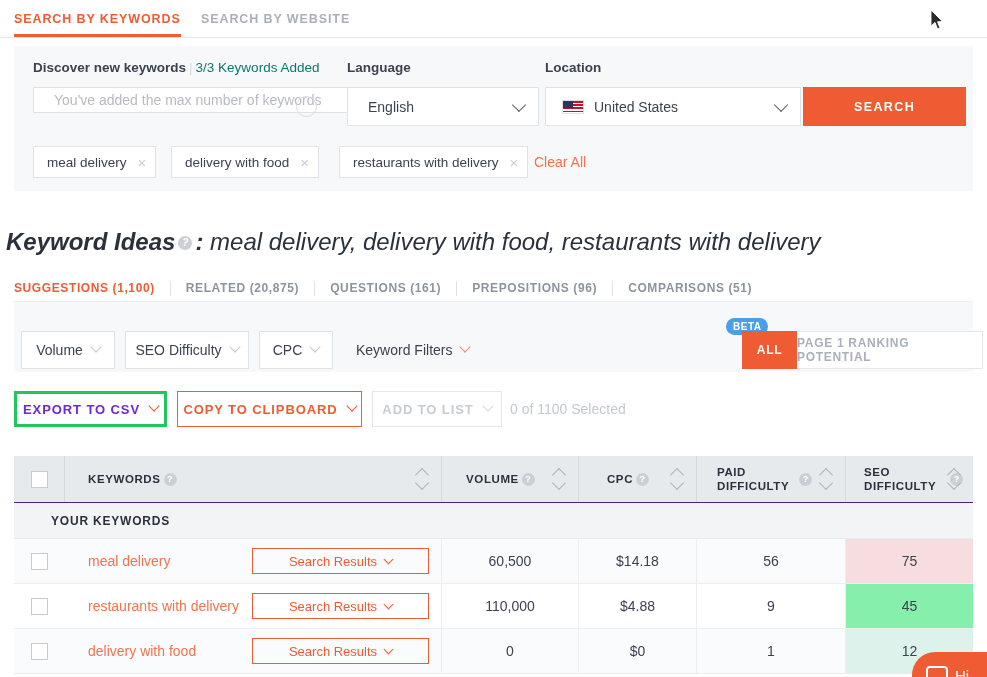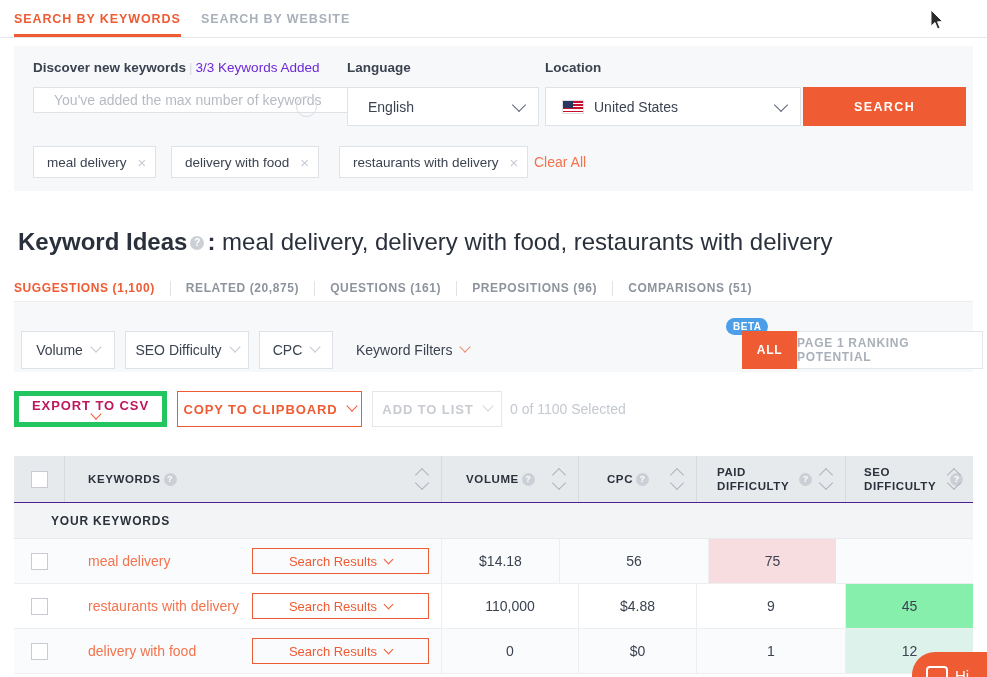--- a/index.html
+++ b/index.html
@@ -48,21 +48,21 @@
     box-sizing: border-box;
   }
   .fld-label {
     position: absolute;
     font-size: 13.5px;
     color: #3b4250;
     font-weight: bold;
   }
   .fld-label .sub {
     font-weight: normal;
-    color: #6d28d9;
+    color: #0f766e;
   }
   .fld-label .pipe { color: #d9dce0; font-weight: normal; padding: 0 3px;}
   #lbl-discover { left: 19px; top: 14px; }
   #lbl-lang { left: 333px; top: 14px; }
   #lbl-loc { left: 531px; top: 14px; }
 
   .inputbox {
     position: absolute;
     background: #fff;
     border: 1px solid #dfe2e6;
@@ -141,23 +141,24 @@
   #pill-1 { left: 157px; }
   #pill-2 { left: 325px; }
   #clear-all {
     position: absolute; left: 520px; top: 100px; height: 32px;
     display: flex; align-items: center;
     color: #f2734e; font-size: 14px; cursor: pointer;
   }
 
   
   #heading {
-    position: absolute; left: 18px; top: 228px;
+    position: absolute; left: 6px; top: 228px;
     font-size: 24px; color: #2b313c;
     white-space: nowrap;
+    font-style: italic;
   }
   #heading .strong { font-weight: bold; }
   #heading .rest { font-weight: normal; }
   .qmark {
     display: inline-block;
     width: 14px; height: 14px; border-radius: 50%;
     background: #ccd0d6; color: #fff;
     font-size: 10px; font-weight: bold;
     text-align: center; line-height: 14px;
     vertical-align: 4px;
@@ -251,21 +252,21 @@
     font-size: 13px; font-weight: bold; letter-spacing: 0.9px;
     cursor: pointer;
   }
   .actbtn .cv {
     width: 7px; height: 7px;
     transform: translateY(-3px) rotate(45deg);
     margin-left: 10px;
   }
   #btn-export {
     left: 14px; width: 153px;
-    border: 5px solid #22c55e; color: #be185d; flex-direction: column;
+    border: 3px solid #22c55e; color: #6d28d9;
   }
   #btn-export .cv { border-right: 1.5px solid #ef5b33; border-bottom: 1.5px solid #ef5b33;}
   #btn-copy {
     left: 177px; width: 185px;
     border: 1px solid #ef5b33; color: #ef5b33;
   }
   #btn-copy .cv { border-right: 1.5px solid #ef5b33; border-bottom: 1.5px solid #ef5b33;}
   #btn-addlist {
     left: 372px; width: 130px;
     border: 1px solid #e4e7ea; color: #c8ccd2;
@@ -556,20 +557,21 @@
       <div class="td chkcol nosep">
         <span class="chkbox"></span>
       </div>
       <div class="td c-kw" style="padding-left:23px">
         <span class="kwtext">meal delivery</span>
         <span class="srbtn">
           <span>Search Results</span>
           <span class="cv"></span>
         </span>
       </div>
+      <div class="td c-vol num" style="padding-right:0">60,500</div>
       <div class="td c-cpc num" style="padding-right:0">$14.18</div>
       <div class="td c-pd num" style="padding-left:0">56</div>
       <div class="td c-sd sdcell nosep" style="padding-left:0;background:#f8dde0">75</div>
     </div>
 
     <div class="trow alt">
       <div class="td chkcol nosep">
         <span class="chkbox"></span>
       </div>
       <div class="td c-kw" style="padding-left:23px">

